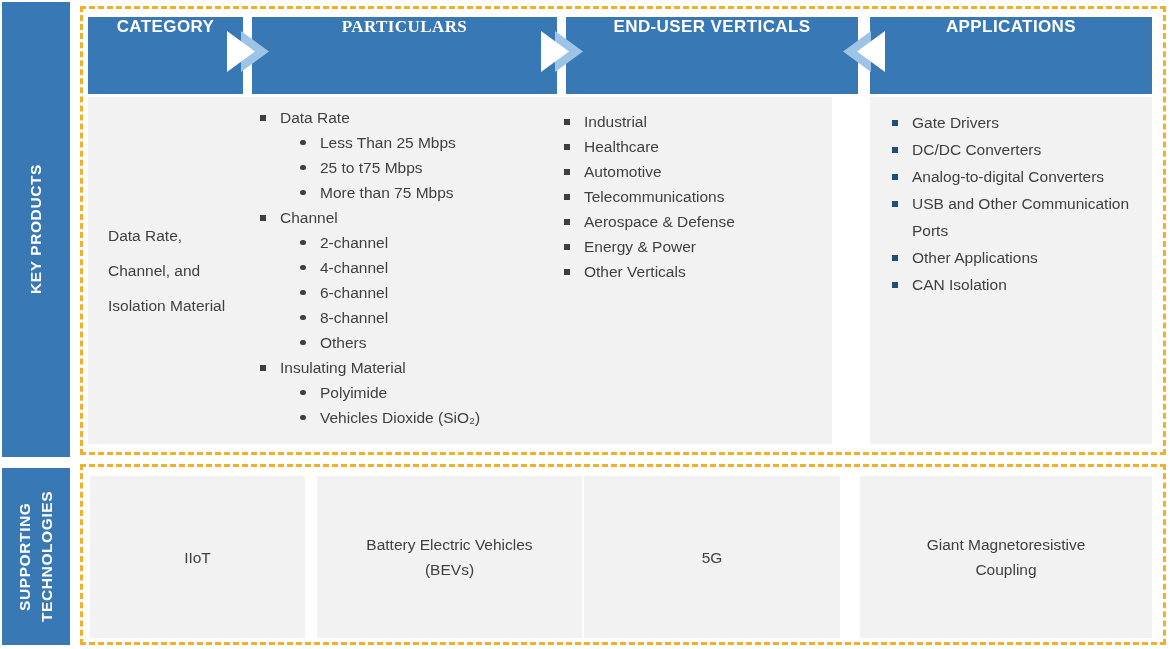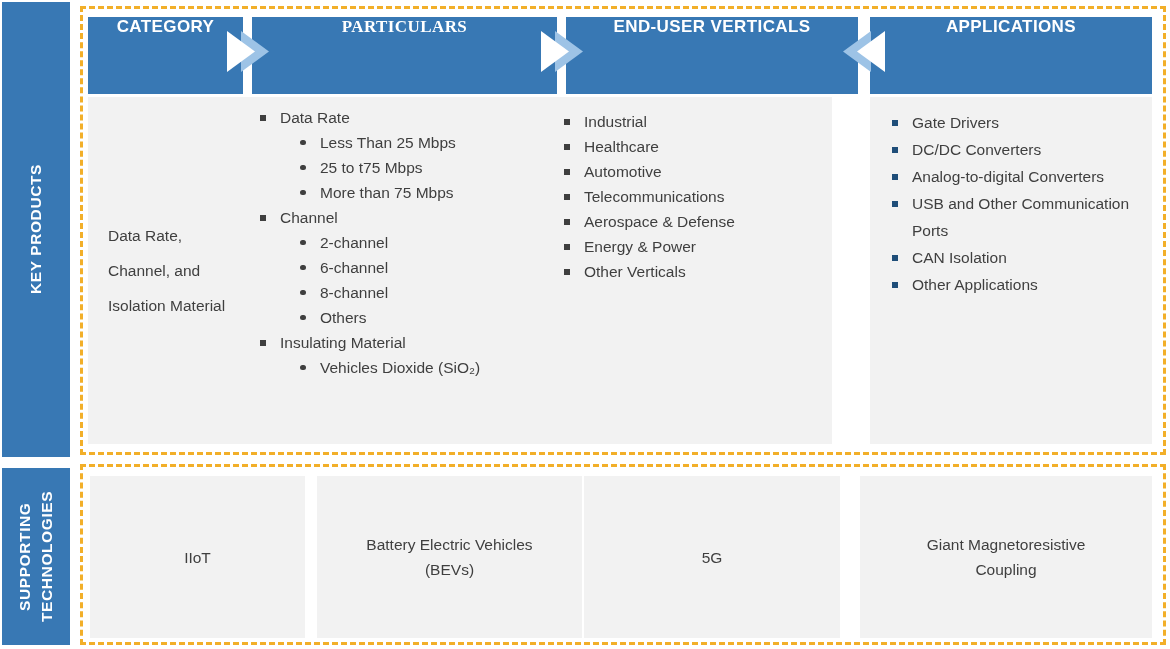--- a/index.html
+++ b/index.html
@@ -119,24 +119,26 @@
   </div>
 
   <div class="cell cell-particulars">
     <div>
         <div class="li l1"><span class="bullet"></span><span class="li-text">Data Rate</span></div>
         <div class="li l2"><span class="bullet"></span><span class="li-text">Less Than 25 Mbps</span></div>
         <div class="li l2"><span class="bullet"></span><span class="li-text">25 to t75 Mbps</span></div>
         <div class="li l2"><span class="bullet"></span><span class="li-text">More than 75 Mbps</span></div>
         <div class="li l1"><span class="bullet"></span><span class="li-text">Channel</span></div>
         <div class="li l2"><span class="bullet"></span><span class="li-text">2-channel</span></div>
+        <div class="li l2"><span class="bullet"></span><span class="li-text">4-channel</span></div>
         <div class="li l2"><span class="bullet"></span><span class="li-text">6-channel</span></div>
         <div class="li l2"><span class="bullet"></span><span class="li-text">8-channel</span></div>
         <div class="li l2"><span class="bullet"></span><span class="li-text">Others</span></div>
         <div class="li l1"><span class="bullet"></span><span class="li-text">Insulating Material</span></div>
+        <div class="li l2"><span class="bullet"></span><span class="li-text">Polyimide</span></div>
         <div class="li l2"><span class="bullet"></span><span class="li-text">Vehicles Dioxide (SiO₂)</span></div>
       </div>
   </div>
 
   <div class="cell cell-verticals">
     <div>
         <div class="li l1"><span class="bullet"></span><span class="li-text">Industrial</span></div>
         <div class="li l1"><span class="bullet"></span><span class="li-text">Healthcare</span></div>
         <div class="li l1"><span class="bullet"></span><span class="li-text">Automotive</span></div>
         <div class="li l1"><span class="bullet"></span><span class="li-text">Telecommunications</span></div>
@@ -145,22 +147,22 @@
         <div class="li l1"><span class="bullet"></span><span class="li-text">Other Verticals</span></div>
       </div>
   </div>
 
   <div class="cell cell-applications navy">
     <div>
         <div class="li l1"><span class="bullet"></span><span class="li-text">Gate Drivers</span></div>
         <div class="li l1"><span class="bullet"></span><span class="li-text">DC/DC Converters</span></div>
         <div class="li l1"><span class="bullet"></span><span class="li-text">Analog-to-digital Converters</span></div>
         <div class="li l1"><span class="bullet"></span><span class="li-text">USB and Other Communication Ports</span></div>
+        <div class="li l1"><span class="bullet"></span><span class="li-text">Other Applications</span></div>
         <div class="li l1"><span class="bullet"></span><span class="li-text">CAN Isolation</span></div>
-        <div class="li l1"><span class="bullet"></span><span class="li-text">Other Applications</span></div>
       </div>
   </div>
 
   <div class="tech tech-1">
     <span>IIoT</span>
   </div>
   <div class="tech tech-2">
     <span>Battery Electric Vehicles (BEVs)</span>
   </div>
   <div class="tech tech-3">

